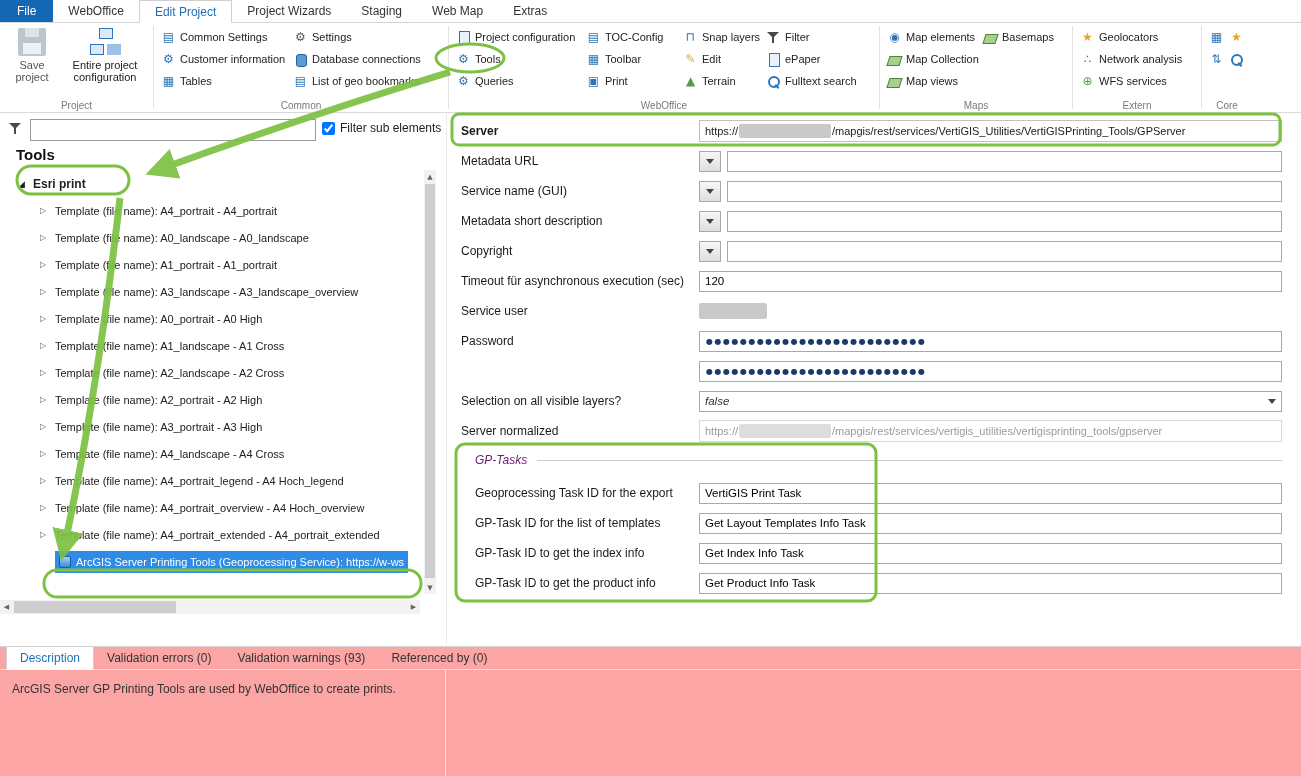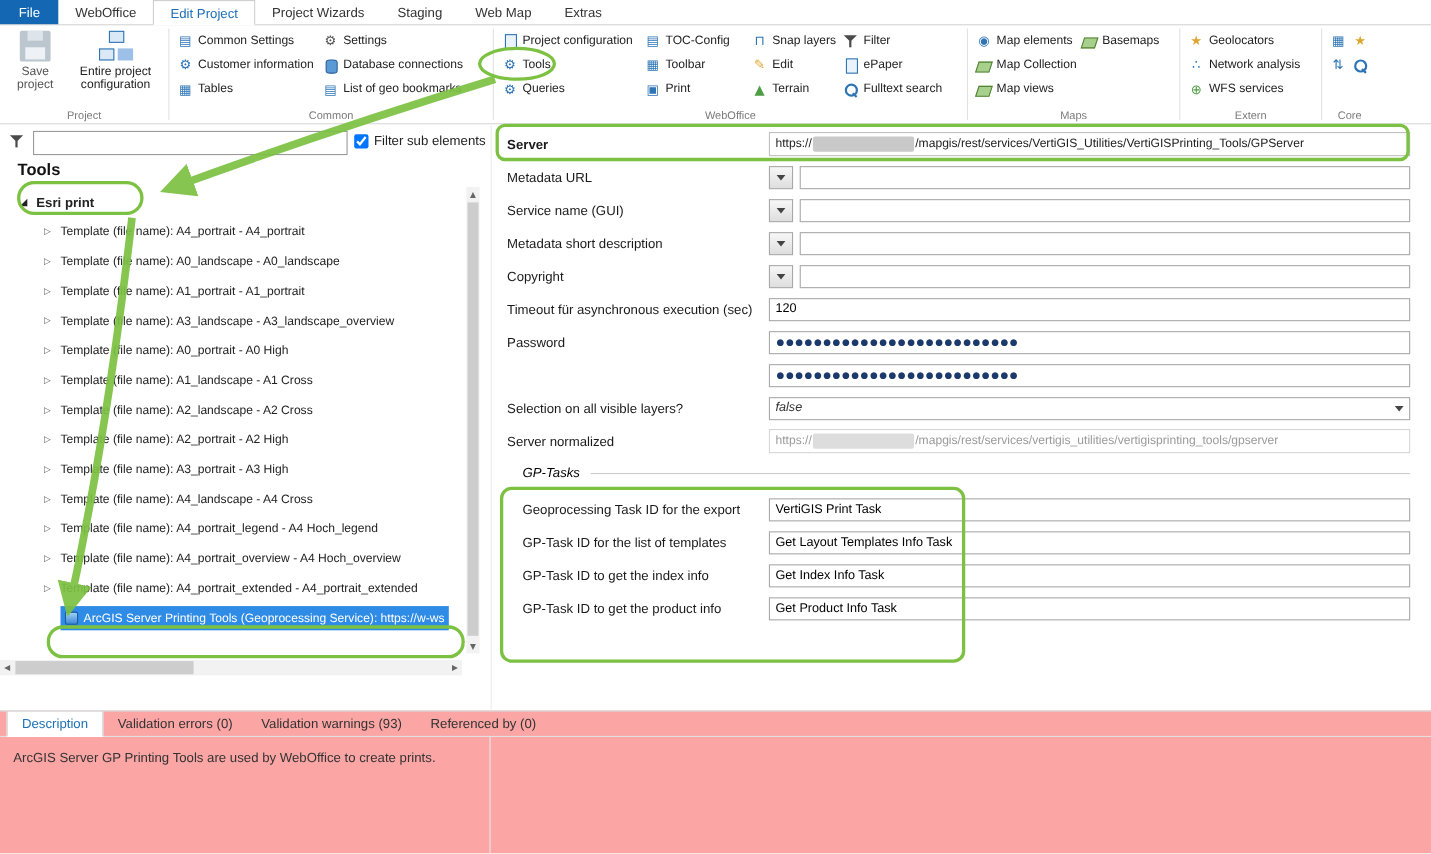--- a/index.html
+++ b/index.html
@@ -85,21 +85,21 @@
   .redact.light { background:#dddddd; }
   .redact-user { width:68px; height:16px; background:#c9c9c9; border-radius:2px; }
   .ddbtn { width:22px; height:21px; flex:0 0 auto; border:1px solid #a8a8a8; background:linear-gradient(#f7f7f7,#dedede); margin-right:6px; display:flex; align-items:center; justify-content:center; }
   .caret { width:0; height:0; border-left:4px solid transparent; border-right:4px solid transparent; border-top:5px solid #444; }
   .finput { flex:1; height:21px; border:1px solid #a9a9a9; font:11.5px "Liberation Sans",sans-serif; padding:0 5px; background:#fff; }
   .pwbox { flex:1; height:21px; border:1px solid #a9a9a9; display:flex; align-items:center; padding:0 6px; color:#1b3a6b; font-size:8px; letter-spacing:1.5px; overflow:hidden; font-family:"DejaVu Sans",sans-serif; }
   .combo { flex:1; height:21px; border:1px solid #a9a9a9; display:flex; align-items:center; padding:0 5px; font-size:11.5px; }
   .combo .val { font-style:italic; color:#333; }
   .combo .caret { margin-left:auto; }
   .gheader { display:flex; align-items:center; height:20px; margin:6px 0 12px 0; }
-  .gheader .glbl { font-style:italic; color:#000000; margin-left:14px; font-size:12px; }
+  .gheader .glbl { font-style:italic; color:#701a75; margin-left:14px; font-size:12px; }
   .gheader .hline { flex:1; height:1px; background:#cccccc; margin-left:10px; }
   .frow.gp .flabel { padding-left:14px; }
 
   
   .bottom { position:absolute; left:0; top:646px; width:1301px; height:130px; background:#fca5a5; border-top:1px solid #d5d5d5; }
   .btabs { display:flex; height:23px; padding-left:6px; border-bottom:1px solid #e0e0e0; align-items:flex-end; }
   .btab { padding:0 13px; line-height:22px; font-size:12px; color:#333; }
   .btab.selected { color:#1d70b7; border:1px solid #d0d0d0; border-bottom:1px solid #fff; margin-bottom:-1px; background:#fff; }
   .bcontent { height:106px; }
   .desc-box { width:446px; height:100%; border-right:1px solid #e8e8e8; padding:12px 12px; font-size:12px; color:#333; }
@@ -416,20 +416,24 @@
         <span class="caret"></span>
       </div>
     <input class="finput" type="text" value="" style="">
   </div>
 
   <div class="frow">
     <div class="flabel">Timeout für asynchronous execution (sec)</div>
     <input class="finput" type="text" value="120" style="">
   </div>
 
+  <div class="frow">
+    <div class="flabel">Service user</div>
+    <span class="redact-user"></span>
+  </div>
 
   <div class="frow">
     <div class="flabel">Password</div>
     <div class="pwbox">●●●●●●●●●●●●●●●●●●●●●●●●●●</div>
   </div>
 
   <div class="frow">
     <div class="flabel"></div>
     <div class="pwbox">●●●●●●●●●●●●●●●●●●●●●●●●●●</div>
   </div>

